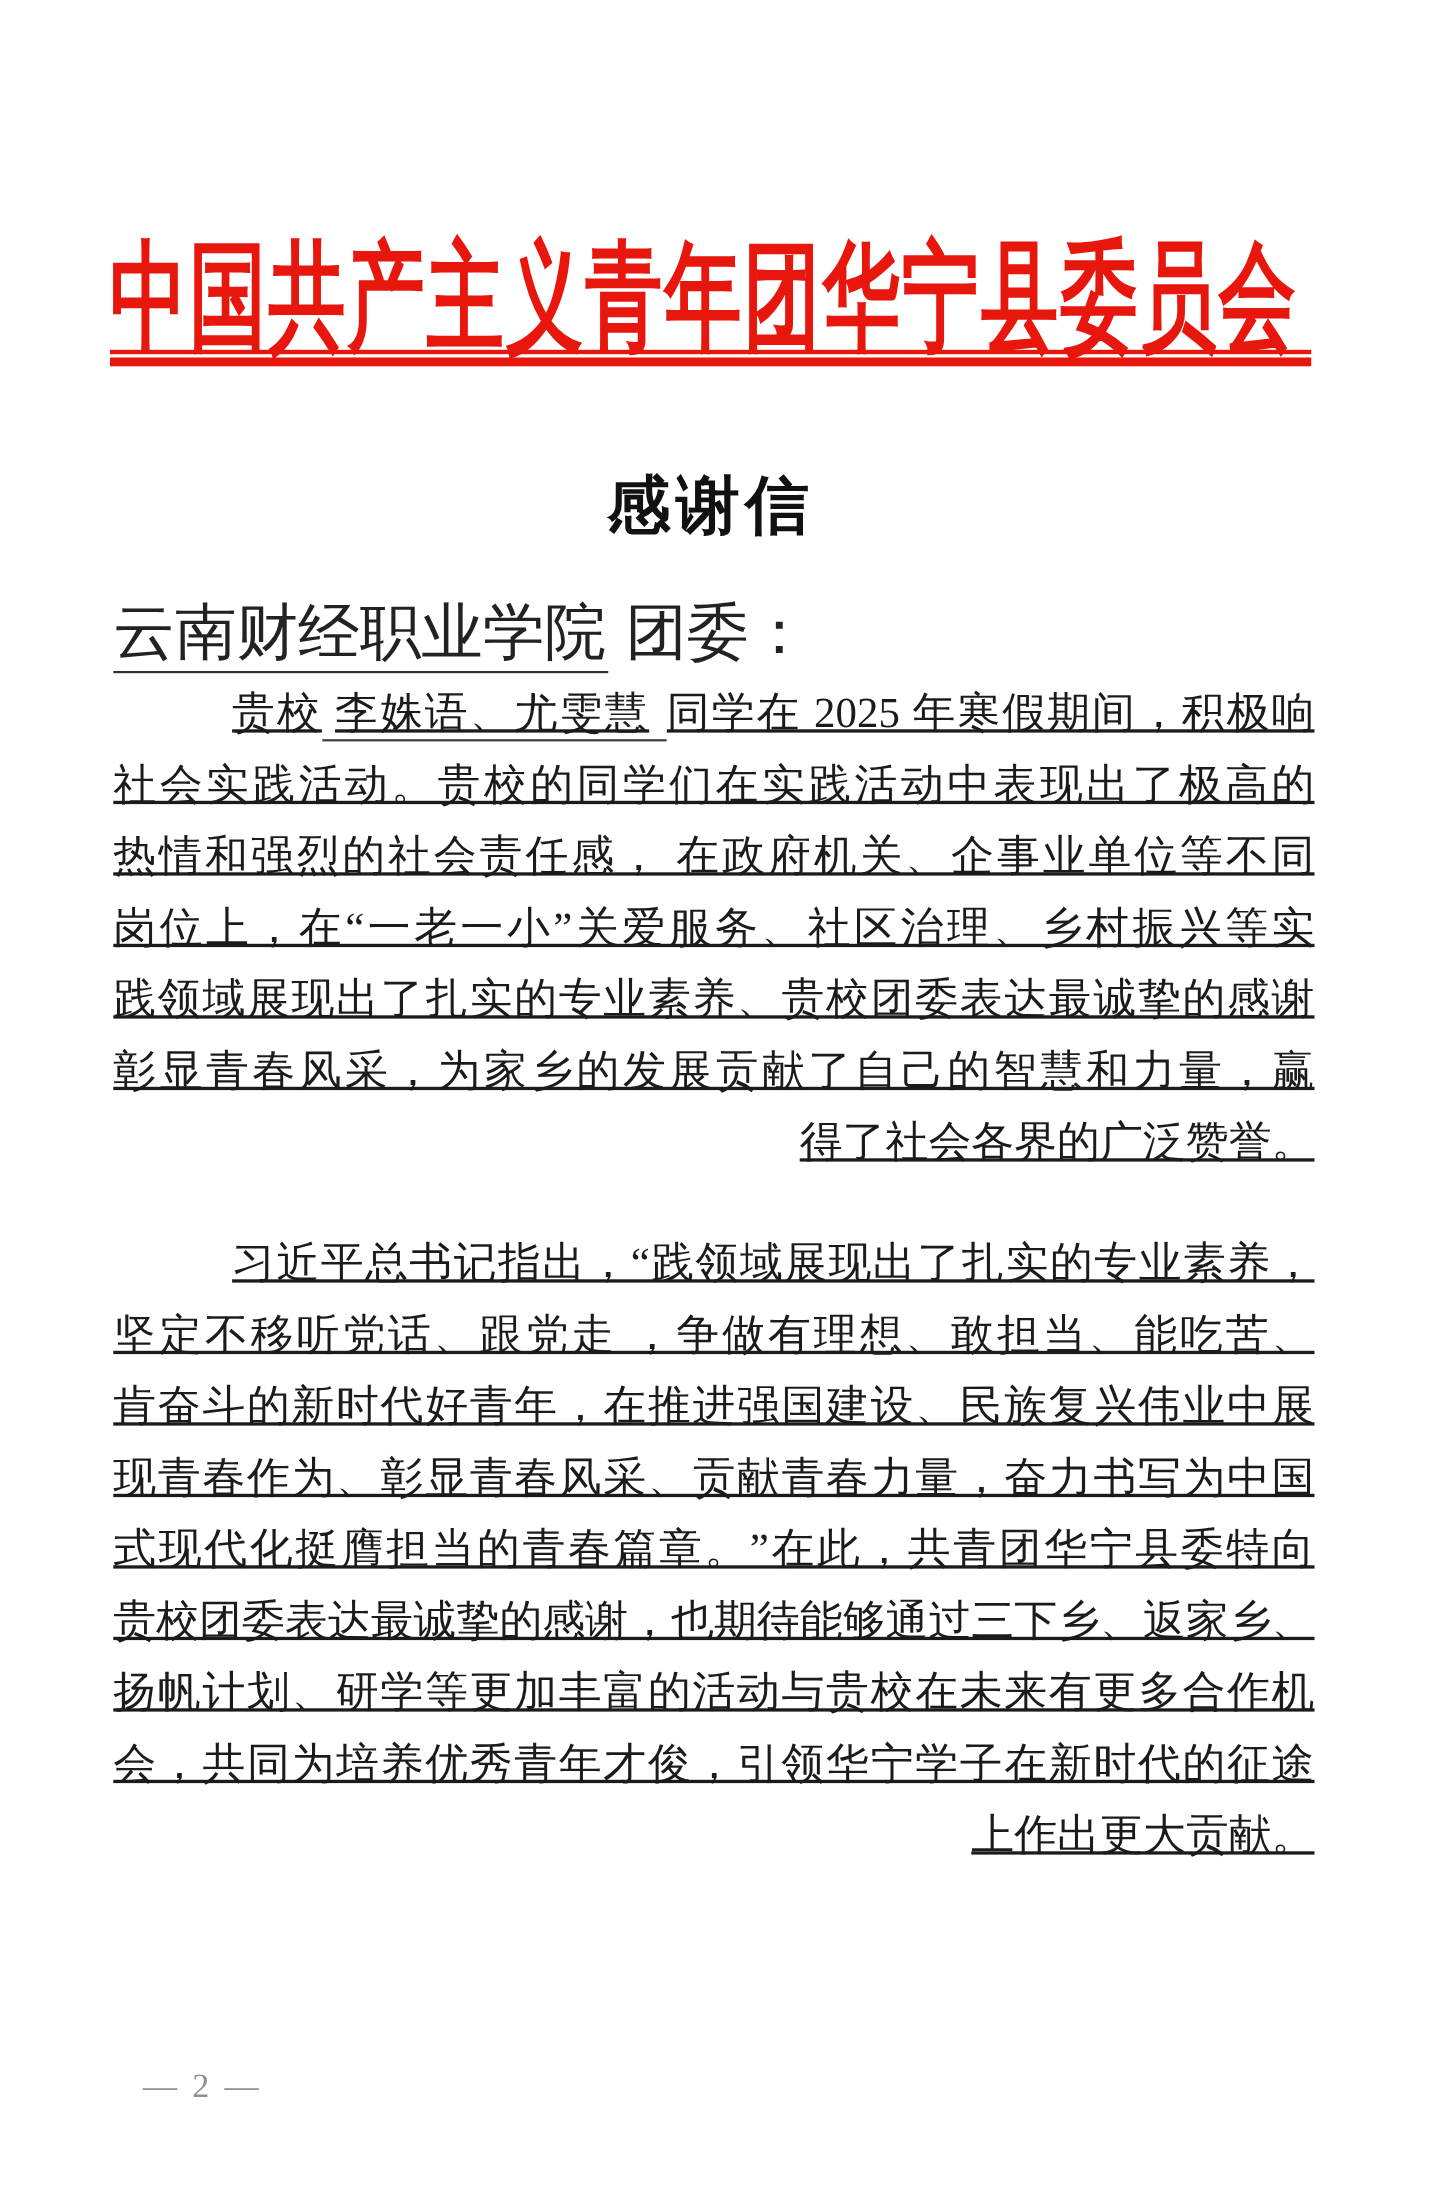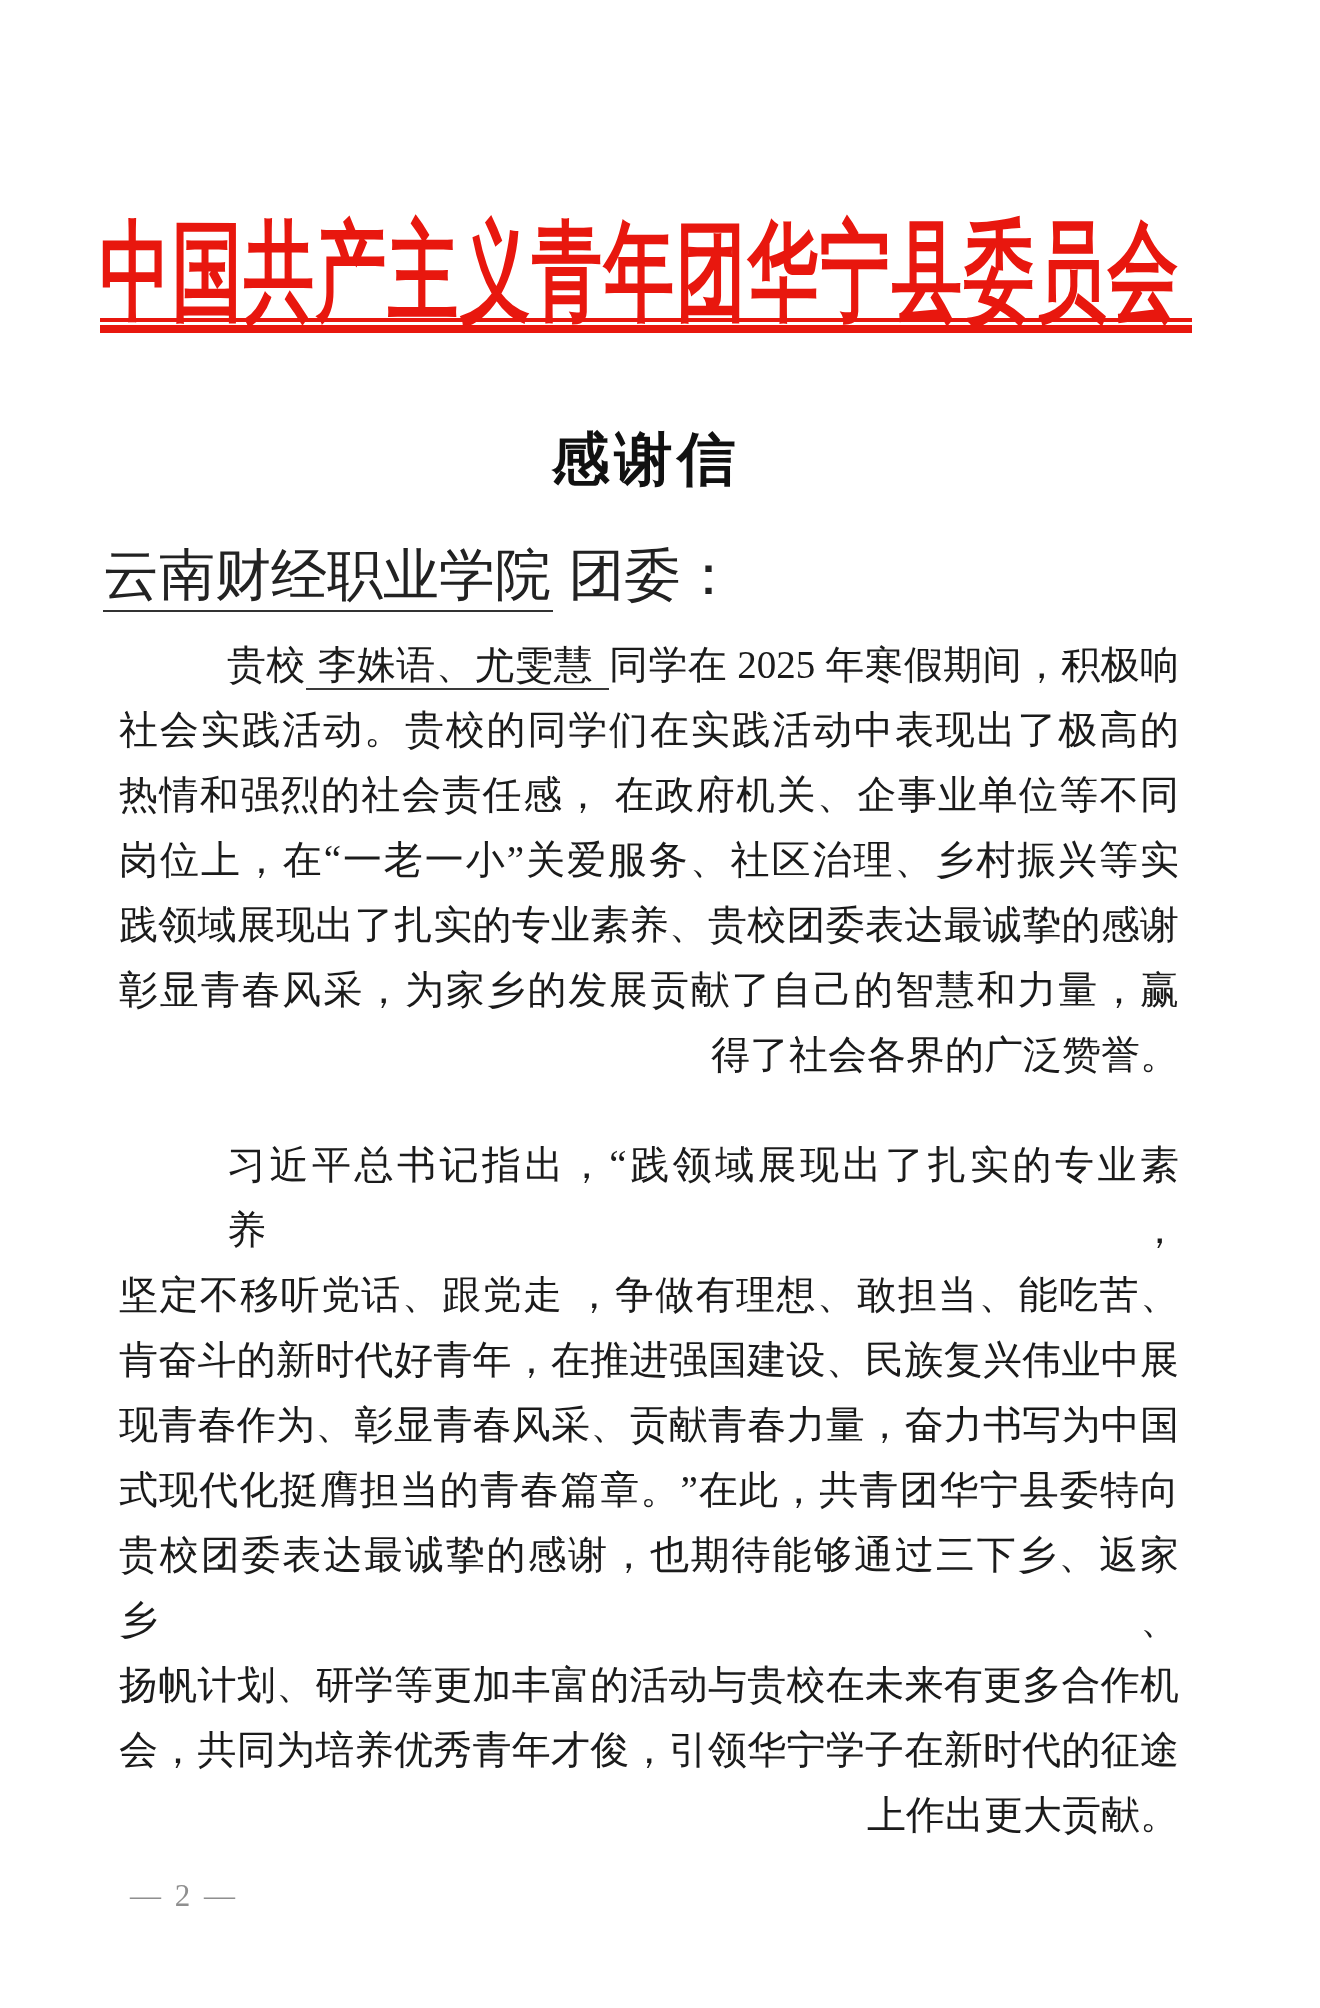--- a/index.html
+++ b/index.html
@@ -36,21 +36,21 @@
     font-family:"Liberation Sans","DejaVu Sans",sans-serif;
   }
   .u-recipient{
     border-bottom:2px solid #333;
     padding:0 2px 4px 0;
   }
   .body-text{
     position:absolute;left:103px;top:616px;width:1092px;
     font-size:39px;line-height:65px;color:#1b1b1b;
   }
-  .para{margin:16px;}
+  .para{margin:0;text-decoration:underline;}
   .para-2{margin-top:45px;}
   .line{
     text-align:justify;
     text-align-last:justify;
     -moz-text-align-last:justify;
   }
   .line.last{
     text-align:right;
     text-align-last:auto;
     -moz-text-align-last:auto;

